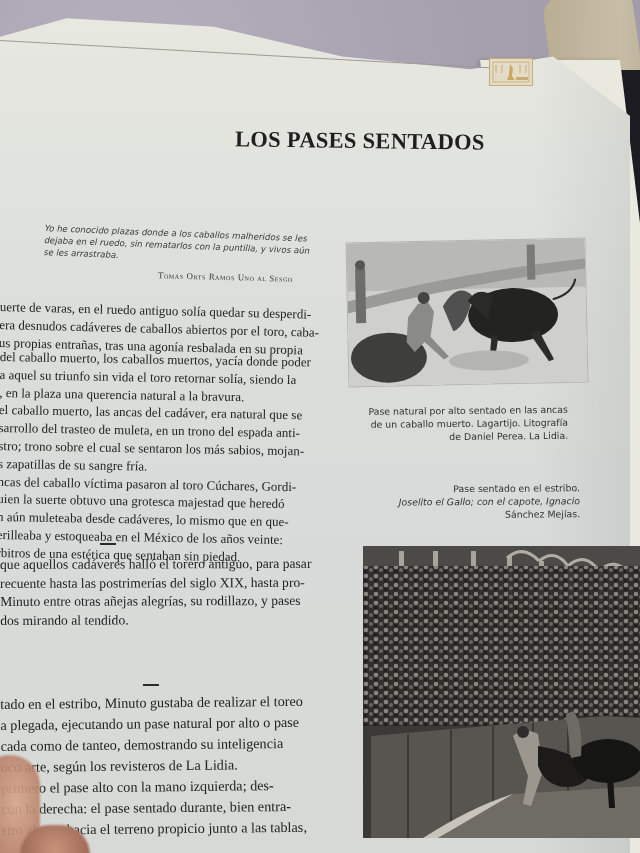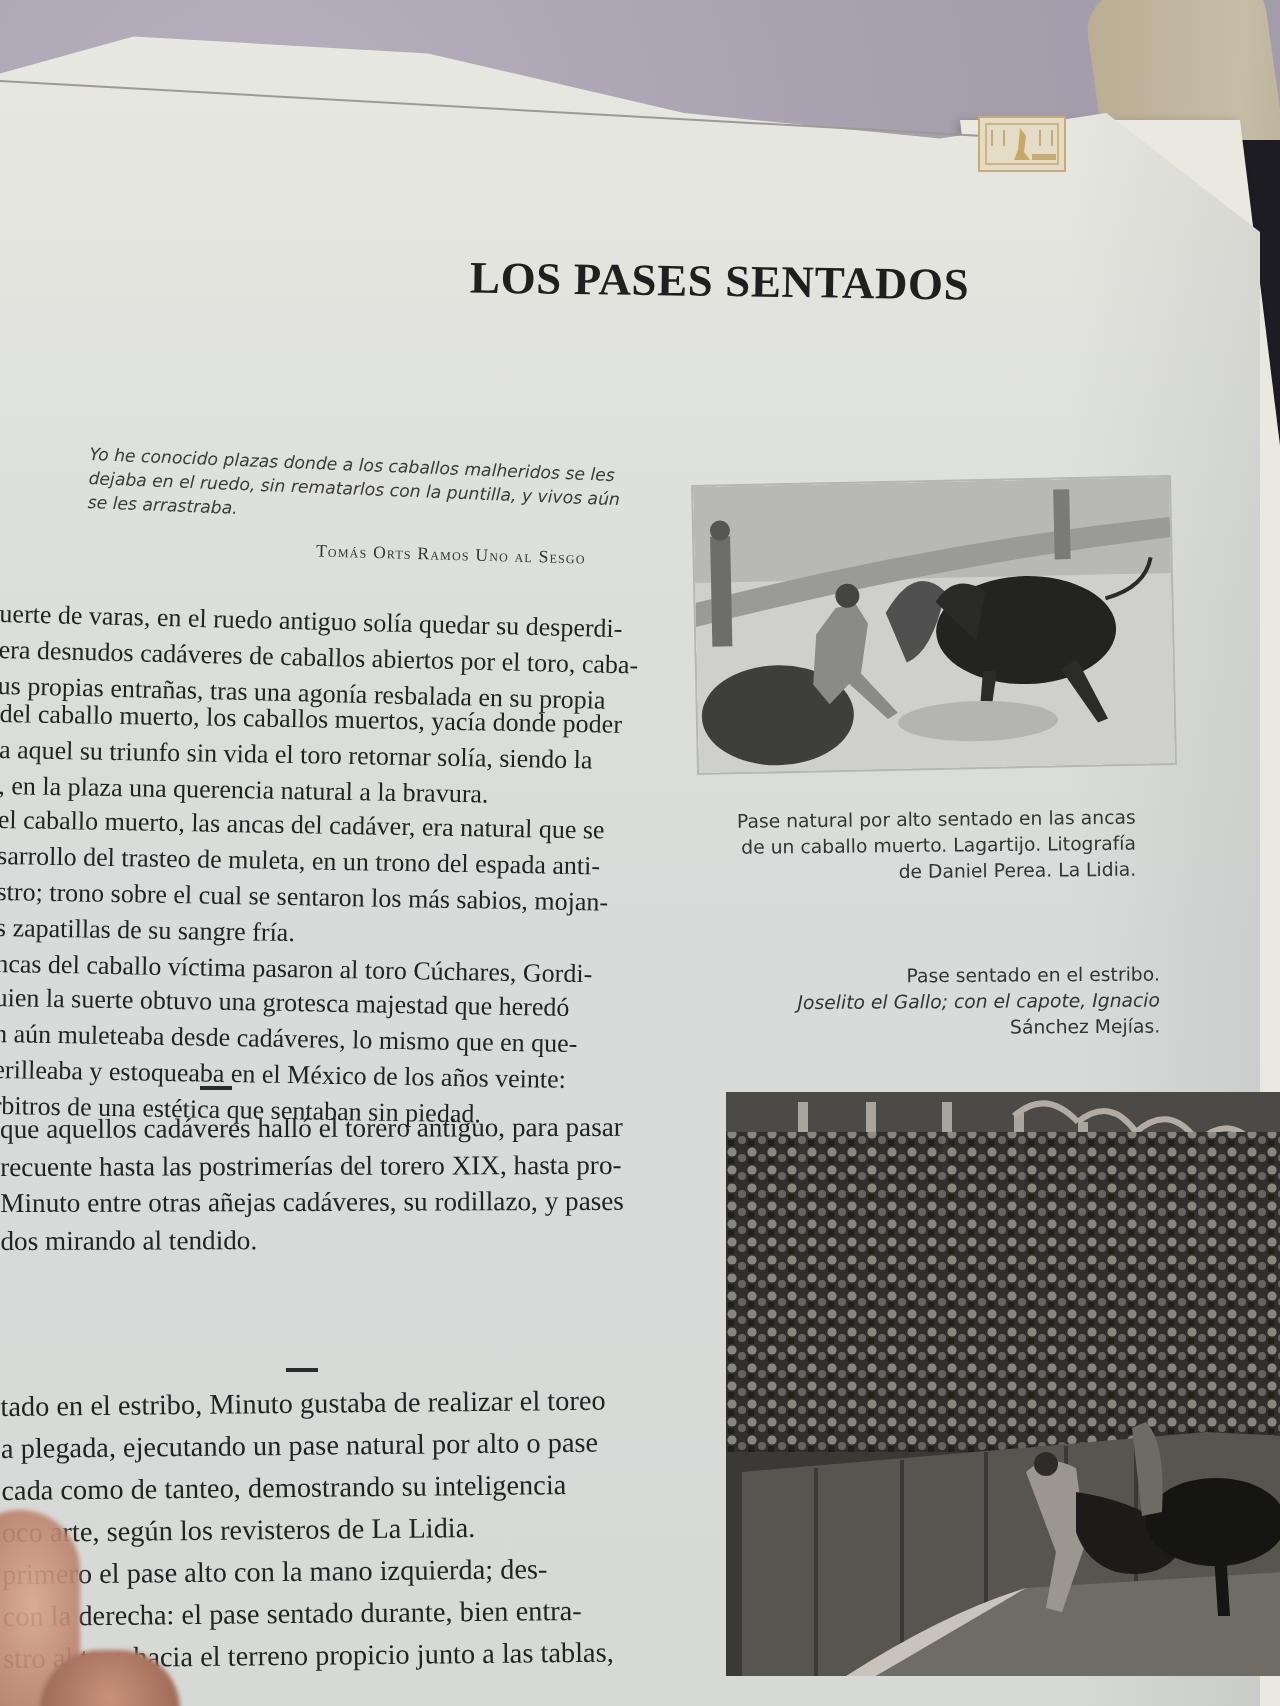--- a/index.html
+++ b/index.html
@@ -169,22 +169,22 @@
   <span class="ln">uien la suerte obtuvo una grotesca majestad que heredó</span>
   <span class="ln">n aún muleteaba desde cadáveres, lo mismo que en que-</span>
   <span class="ln">erilleaba y estoqueaba en el México de los años veinte:</span>
   <span class="ln">rbitros de una estética que sentaban sin piedad.</span>
 </div>
 
 <div class="sep sep1"></div>
 
 <div class="body-col b3">
   <span class="ln">que aquellos cadáveres halló el torero antiguo, para pasar</span>
-  <span class="ln">recuente hasta las postrimerías del torero XIX, hasta pro-</span>
-  <span class="ln"> Minuto entre otras añejas cadáveres, su rodillazo, y pases</span>
+  <span class="ln">recuente hasta las postrimerías del siglo XIX, hasta pro-</span>
+  <span class="ln"> Minuto entre otras añejas alegrías, su rodillazo, y pases</span>
   <span class="ln">dos mirando al tendido.</span>
 </div>
 
 <div class="sep sep2"></div>
 
 <div class="body-col b4">
   <span class="ln" style="margin-top:14px">tado en el estribo, Minuto gustaba de realizar el toreo</span>
   <span class="ln">a plegada, ejecutando un pase natural por alto o pase</span>
   <span class="ln">cada como de tanteo, demostrando su inteligencia</span>
   <span class="ln">oco arte, según los revisteros de La Lidia.</span>

